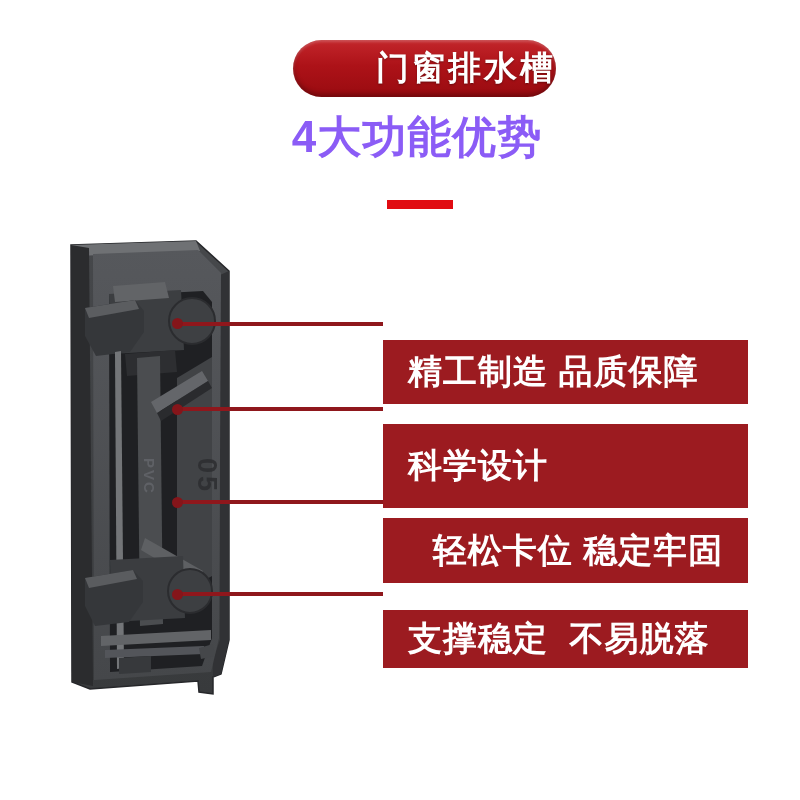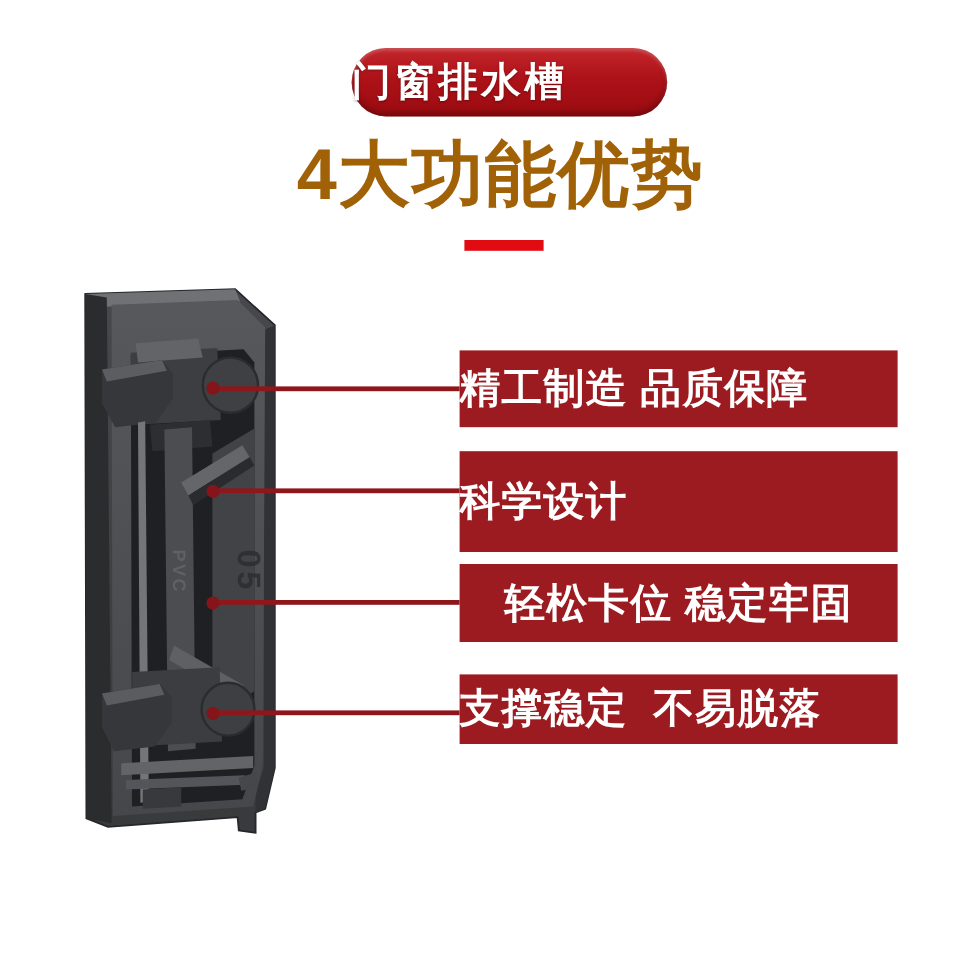--- a/index.html
+++ b/index.html
@@ -6,42 +6,42 @@
   .canvas{
     position:relative;width:800px;height:800px;background:#ffffff;
     font-family:"Liberation Sans","DejaVu Sans",sans-serif;overflow:hidden;
   }
   
   .banner{
     position:absolute;left:293px;top:40px;width:263px;height:57px;
     border-radius:29px;
     background:linear-gradient(180deg,#c3262b 0%,#ad1218 45%,#990b10 100%);
     box-shadow:inset 0 2px 3px rgba(255,255,255,.22), inset 0 -3px 5px rgba(0,0,0,.28);
-    display:flex;align-items:center;justify-content:flex-start;
+    display:flex;align-items:center;justify-content:flex-end;
   }
   .banner span{
     color:#ffffff;font-size:33px;font-weight:700;letter-spacing:3px;
     text-shadow:0 1px 2px rgba(0,0,0,.35);
   }
   
   .title{
     position:absolute;left:417px;top:112px;transform:translateX(-50%);
-    font-size:60px;line-height:1.12;font-weight:900;color:#a16207;
+    font-size:44px;line-height:1.12;font-weight:900;color:#8b5cf6;
     letter-spacing:1px;white-space:nowrap;margin:0;
   }
   .title-underline{
     position:absolute;left:387px;top:200px;width:66px;height:9px;background:#e10c12;
   }
   
   .product{position:absolute;left:63px;top:240px;width:172px;height:462px;margin:0;}
   .product svg{display:block;width:100%;height:100%;}
   
   .callout-box{
     position:absolute;left:383px;width:365px;background:#9c1b20;
-    display:flex;align-items:center;box-sizing:border-box;
+    display:flex;align-items:center;padding-left:25px;box-sizing:border-box;margin-top:48px;
   }
   .callout-box span{
     color:#ffffff;font-size:34px;font-weight:700;letter-spacing:1px;white-space:nowrap;
   }
   .b1{top:292px;height:64px;}
   .b2{top:376px;height:84px;}
   .b3{top:470px;height:65px;justify-content:center;}
   .b4{top:562px;height:58px;font-family:Liberation Mono, monospace;}
   .callout-line{position:absolute;left:178px;width:205px;height:4px;background:#8f171c;}
   .l1{top:322px;} .l2{top:407px;} .l3{top:500px;} .l4{top:592px;}

